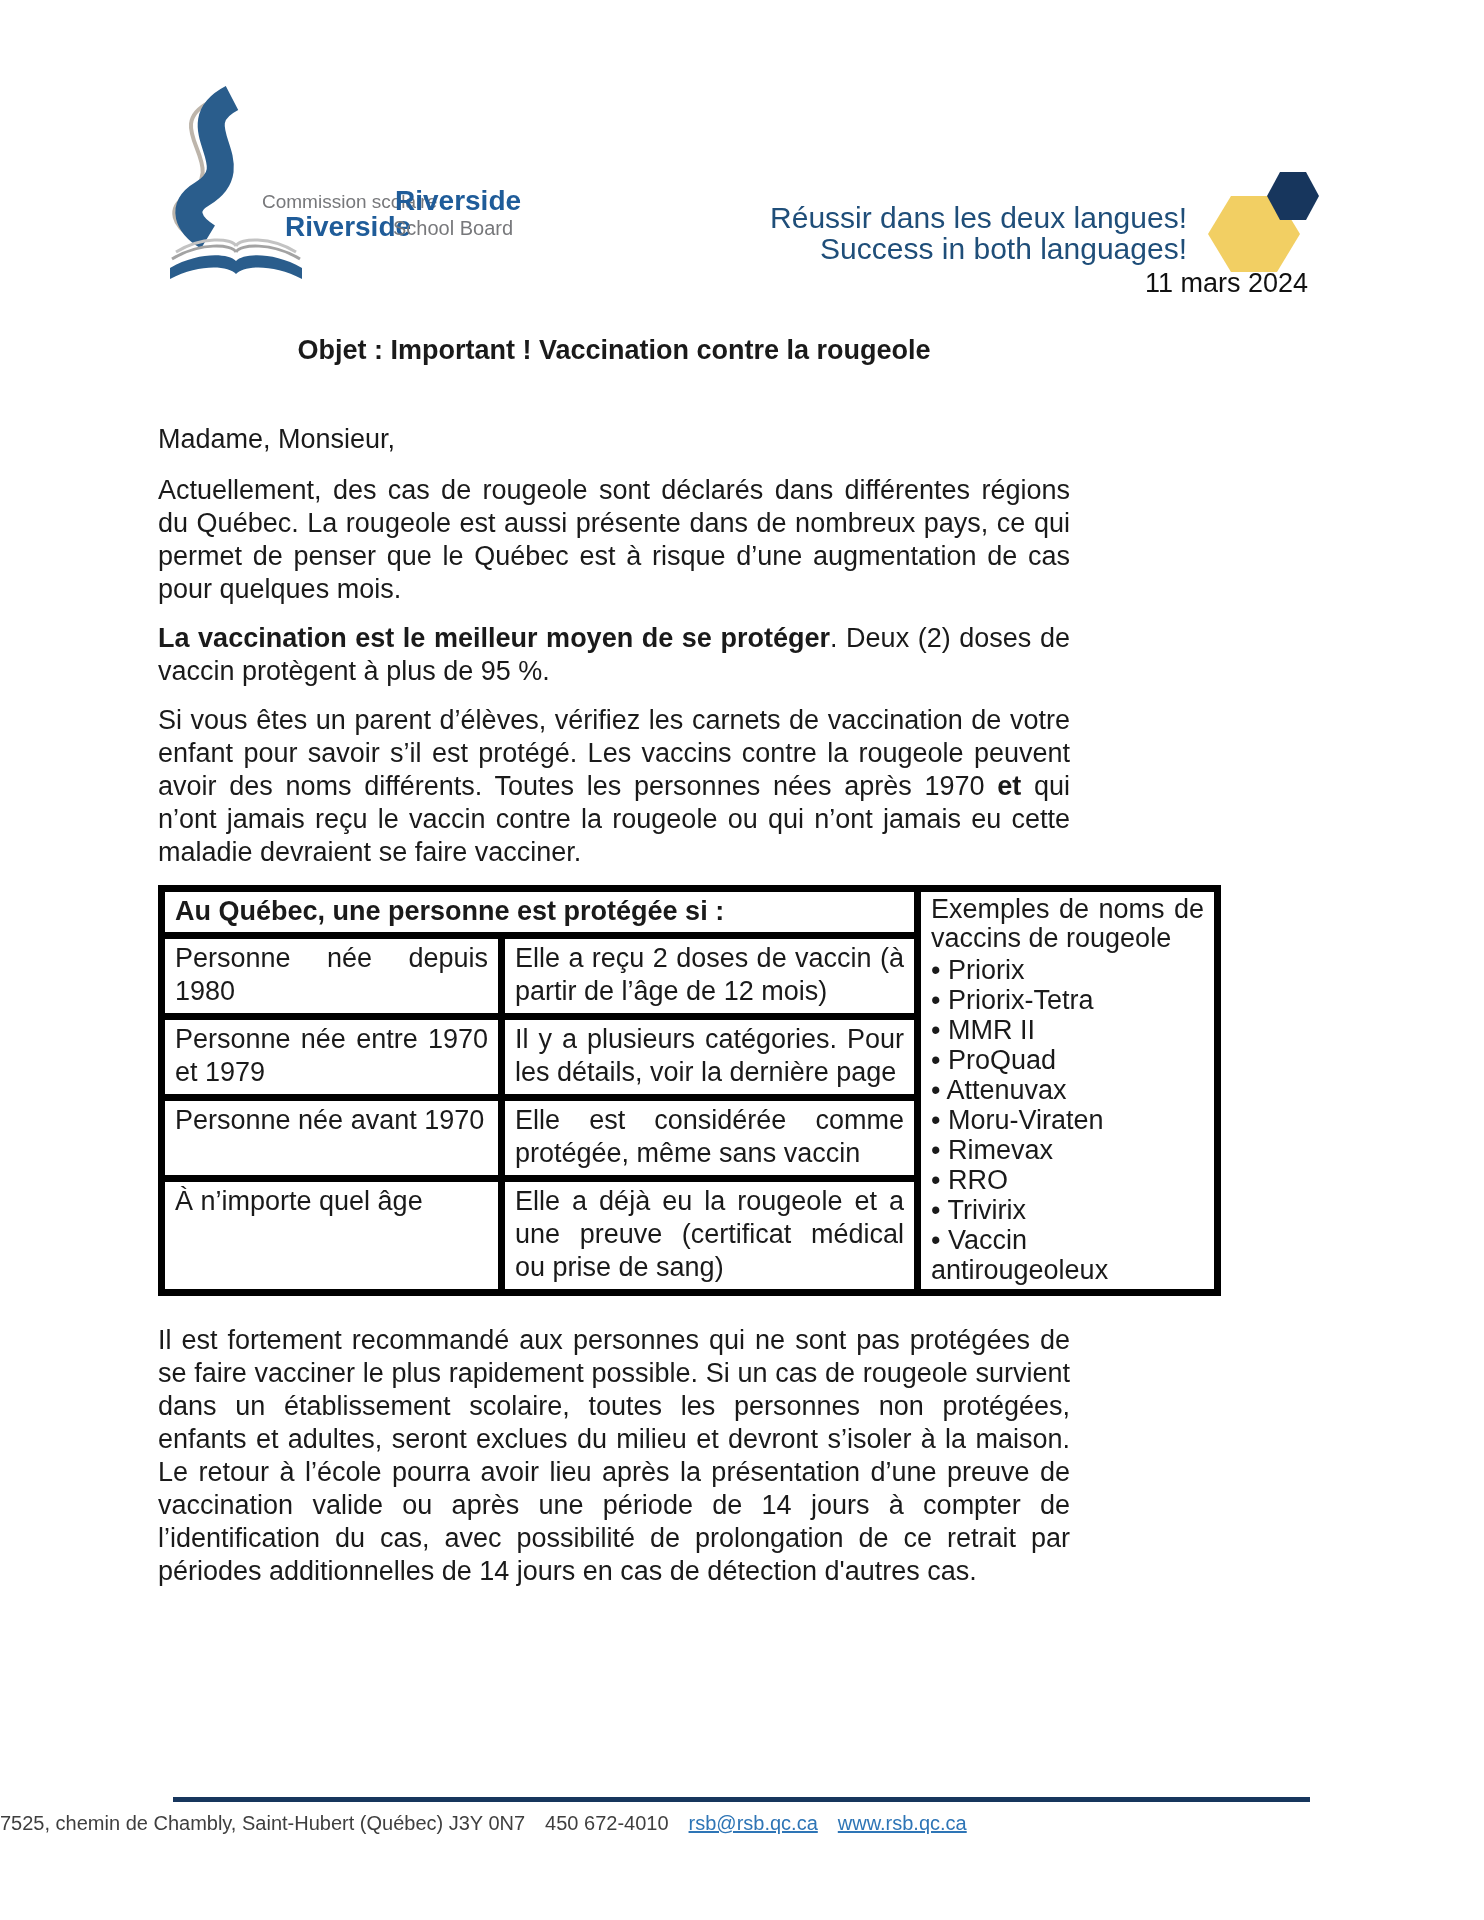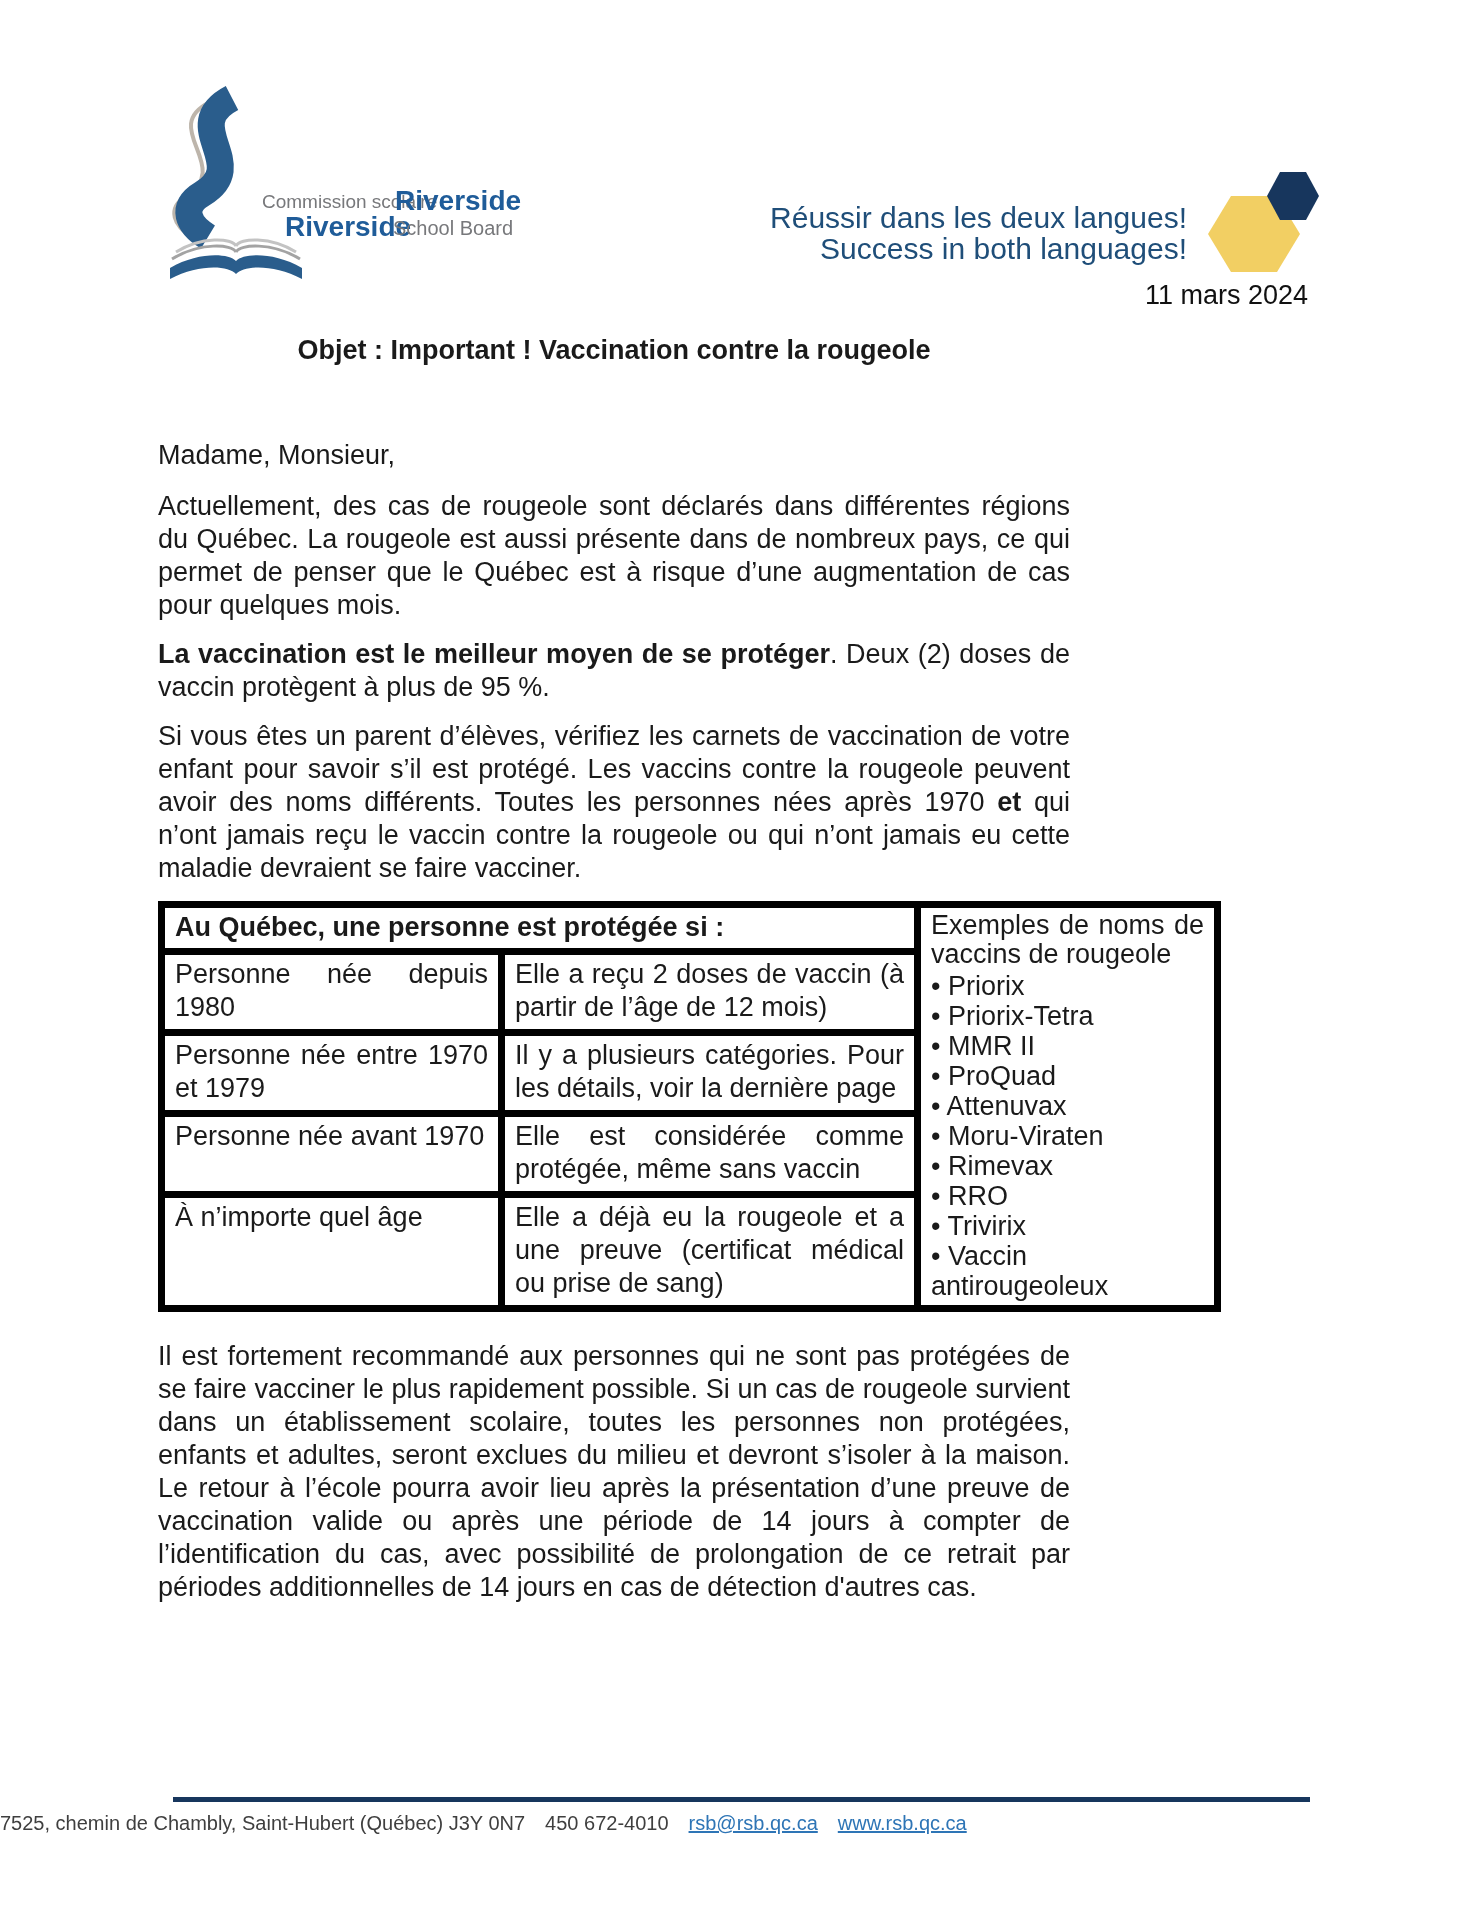--- a/index.html
+++ b/index.html
@@ -10,24 +10,24 @@
   
   .logo{position:absolute;left:140px;top:86px;width:520px;height:210px;text-align:center;}
   .tagline{
     position:absolute;top:202px;right:297px;text-align:right;
     color:#1f4e79;font-size:30px;line-height:31px;
   }
   .hexwrap{position:absolute;left:1205px;top:172px;width:135px;height:125px;}
   .hex{position:absolute;clip-path:polygon(25% 0,75% 0,100% 50%,75% 100%,25% 100%,0 50%);}
   .hex-yellow{left:3px;top:24px;width:92px;height:76px;background:#f2cf63;}
   .hex-navy{left:62px;top:0;width:52px;height:48px;background:#17365d;}
-  .date{position:absolute;top:280px;right:176px;font-size:27px;color:#111;}
+  .date{position:absolute;top:268px;right:176px;font-size:27px;color:#111;}
   
   .content{position:absolute;left:158px;top:334px;width:912px;font-size:27px;line-height:33px;}
-  .subject{font-weight:bold;text-align:center;margin:0 0 72px;}
+  .subject{font-weight:bold;text-align:center;margin:0 0 56px;}
   .salutation{margin:0 0 18px;}
   .content p{margin:0 0 16px;text-align:justify;}
   .b{font-weight:bold;}
   
   table.vax-table{border-collapse:collapse;width:1056px;margin:0 0 28px;table-layout:fixed;}
   table.vax-table td{
     border:7px solid #000000;padding:3px 10px 4px;vertical-align:top;
     font-size:27px;line-height:33px;text-align:justify;
   }
   td.tbl-header{font-weight:bold;text-align:left;}

